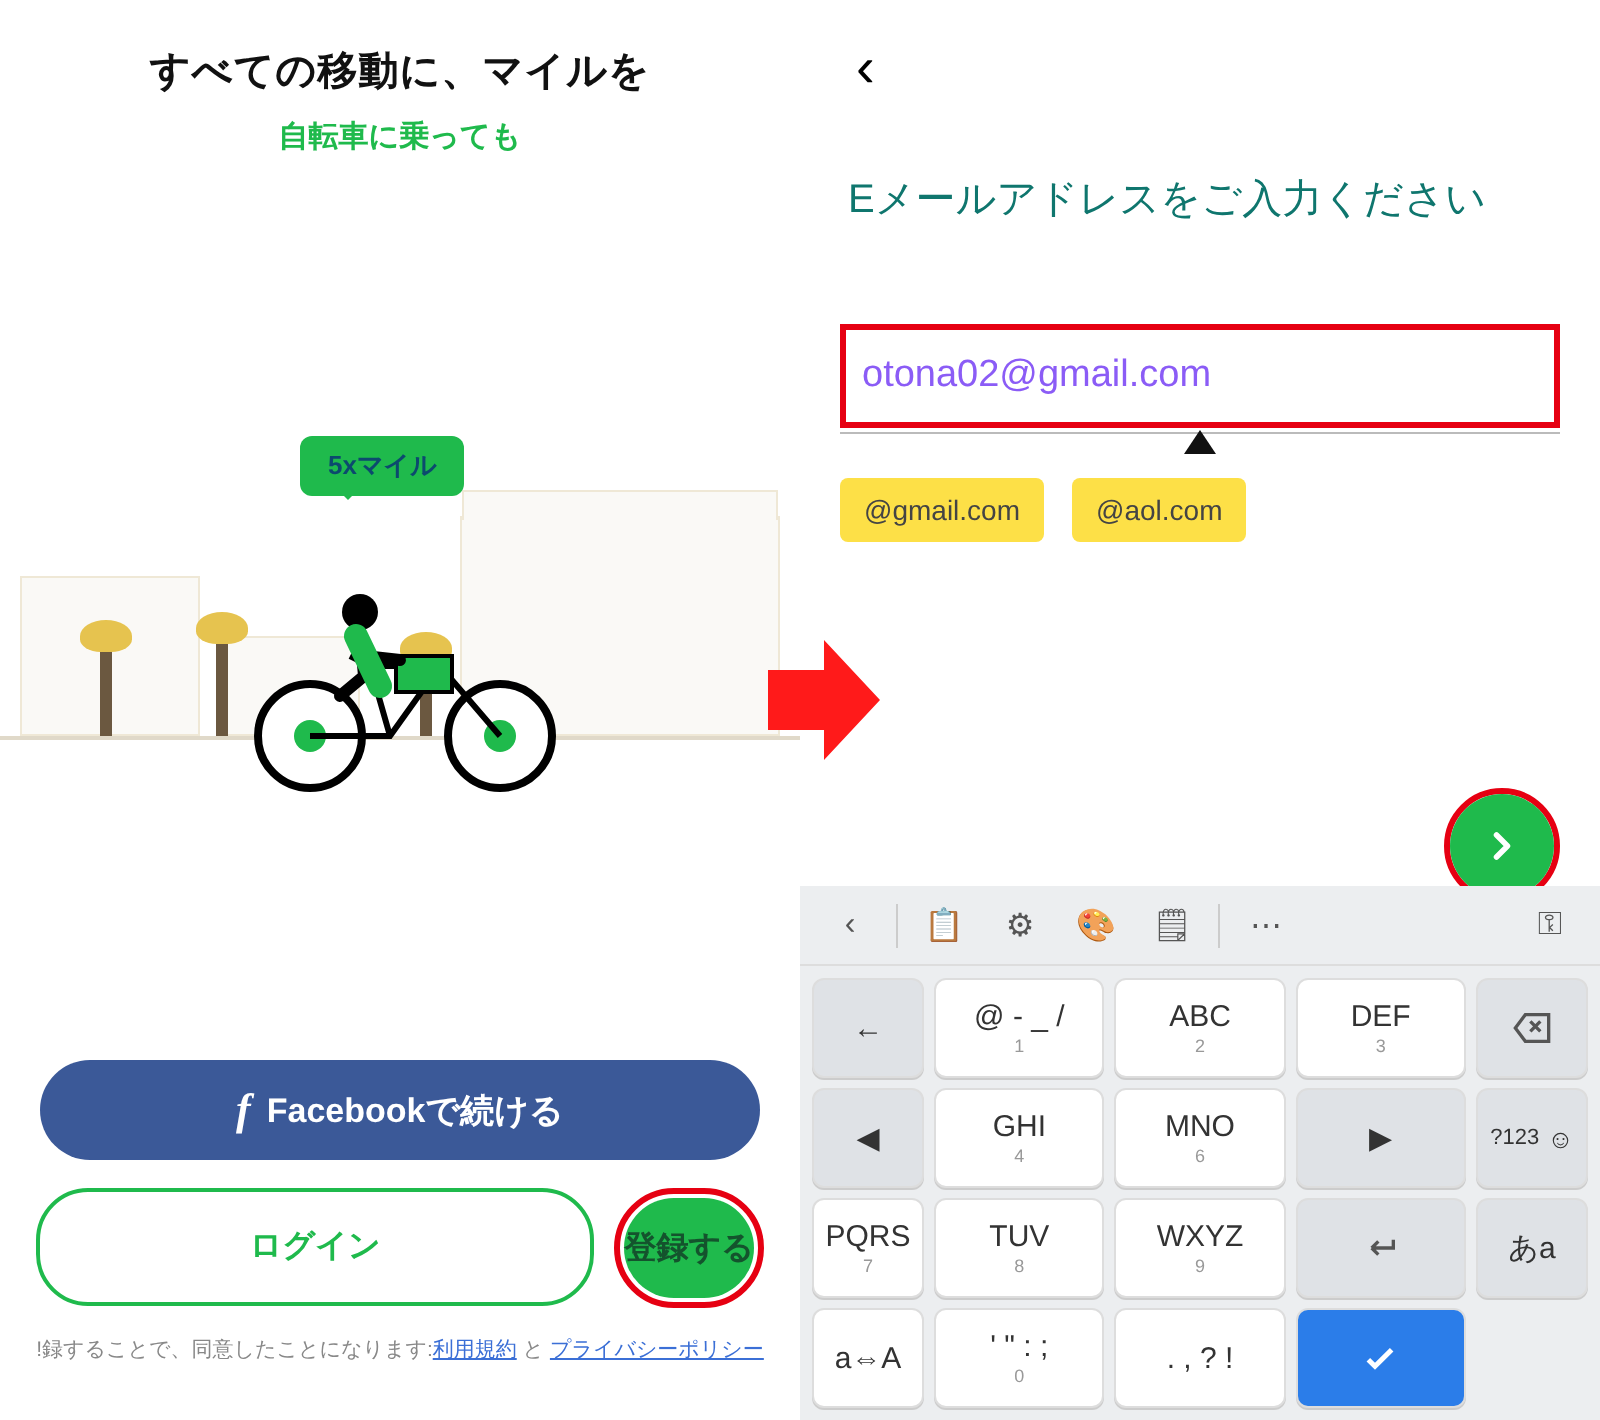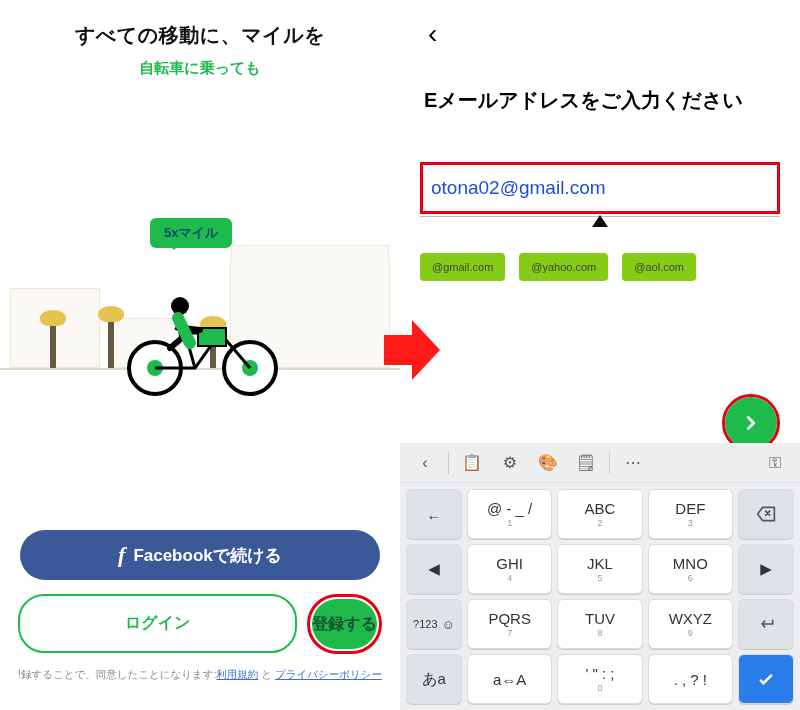--- a/index.html
+++ b/index.html
@@ -36,27 +36,27 @@
   .register-btn { flex:1; height: 50px; display:flex; align-items:center; justify-content:center; background:#1fba4c; color:#14532d; font-weight:700; font-size:16px; border-radius: 26px; cursor:pointer; }
   .highlight-reg { border: 3px solid #e60012; padding: 2px; border-radius: 30px; }
   .terms { font-size: 10.5px; color: #888; text-align:center; margin-top: 14px; }
   .terms a { color: #3b6fd6; text-decoration: underline; }
   
   
   .arrow { position: absolute; left: 384px; top: 320px; z-index: 5; }
   
   
   .back { position:absolute; top: 18px; left: 28px; font-size: 28px; cursor:pointer; color:#000; font-weight: 300; }
-  .prompt { color:#000000; font-size: 20px; font-weight: 700; margin: 78px 24px 0; line-height: 2.2; }
+  .prompt { color:#0f766e; font-size: 20px; font-weight: 400; margin: 78px 24px 0; line-height: 2.2; }
   .email-wrap { margin: 40px 20px 0; border: 3px solid #e60012; padding: 4px 6px; }
-  .email-input { width:100%; font-size: 19px; padding: 8px 2px; border:none; outline:none; color:#1d4ed8; }
+  .email-input { width:100%; font-size: 19px; padding: 8px 2px; border:none; outline:none; color:#8b5cf6; }
   .underline { height:1px; background:#bbb; margin: 2px 20px 0; }
   .caret { width:0; height:0; border-left:8px solid transparent; border-right:8px solid transparent; border-bottom:12px solid #111; margin: 0 auto; position:relative; top:-2px; }
   .suggest-row { display:flex; gap: 14px; margin: 10px 20px 0; }
-  .chip { background:#84cc16; color:#444; padding: 8px 12px; border-radius: 4px; font-size: 11px; cursor:pointer;margin-top:14px; }
+  .chip { background:#fde047; color:#444; padding: 8px 12px; border-radius: 4px; font-size: 14px; cursor:pointer; }
   .next-wrap { position:absolute; right: 20px; top: 394px; width:58px; height:58px; border-radius:50%; border: 3px solid #e60012; padding:0px; }
   .next-btn { width:52px; height:52px; border-radius:50%; background:#1fba4c; display:flex; align-items:center; justify-content:center; color:#fff; font-size:24px; cursor:pointer; margin:0 auto; }
   
   
   .kbd { position:absolute; bottom:0; left:0; right:0; background:#eceef0; }
   .kbd-bar { display:flex; align-items:center; height:40px; padding: 0 8px; gap: 4px; border-bottom:1px solid #ddd; }
   .kbd-bar .ic { width: 34px; height: 28px; display:flex; align-items:center; justify-content:center; font-size:16px; color:#555; cursor:pointer; }
   .kbd-bar .sep { width:1px; height: 22px; background:#ccc; margin: 0 2px; }
   .kbd-bar .sp { flex:1; }
   .kgrid { display:grid; grid-template-columns: 56px repeat(3, 1fr) 56px; gap: 5px; padding: 6px; }
@@ -119,21 +119,20 @@
   <div class="prompt">Eメールアドレスをご入力ください</div>
   <div class="email-wrap">
     <input class="email-input" value="otona02@gmail.com" style="">
   </div>
   <div class="underline"></div>
   <div style="text-align:center">
       <div class="caret"></div>
     </div>
   <div class="suggest-row">
     <div class="chip">@gmail.com</div>
-    <div class="chip">@yahoo.com</div>
     <div class="chip">@aol.com</div>
   </div>
   <div class="next-wrap">
     <div class="next-btn">
       <svg viewBox="0 0 24 24" width="22" height="22">
           <path d="M9 6l6 6-6 6" stroke="#fff" stroke-width="3" fill="none" stroke-linecap="round" stroke-linejoin="round"></path>
         </svg>
     </div>
   </div>
 
@@ -172,24 +171,20 @@
           </svg>
         </div>
         <div class="key dark">
           <span>◀</span>
         </div>
         <div class="key">
           <span>GHI</span>
           <span class="sub">4</span>
         </div>
         <div class="key">
-          <span>JKL</span>
-          <span class="sub">5</span>
-        </div>
-        <div class="key">
           <span>MNO</span>
           <span class="sub">6</span>
         </div>
         <div class="key dark">
           <span>▶</span>
         </div>
         <div class="key dark" style="flex-direction: row; gap: 4px;">
           <span style="font-size:11px">?123</span>
           <span style="font-size:13px">☺</span>
         </div>

